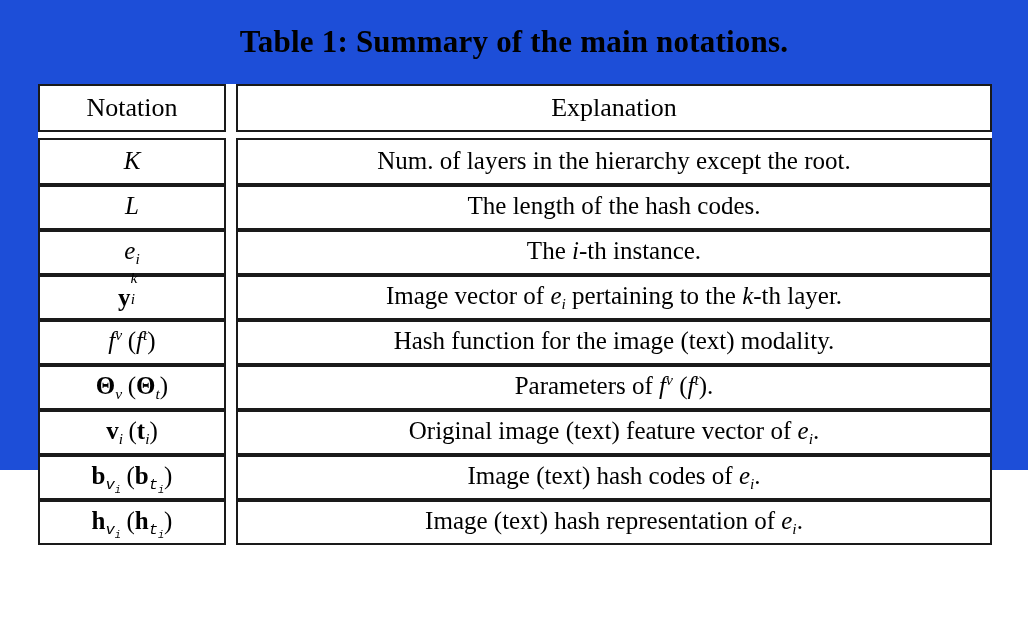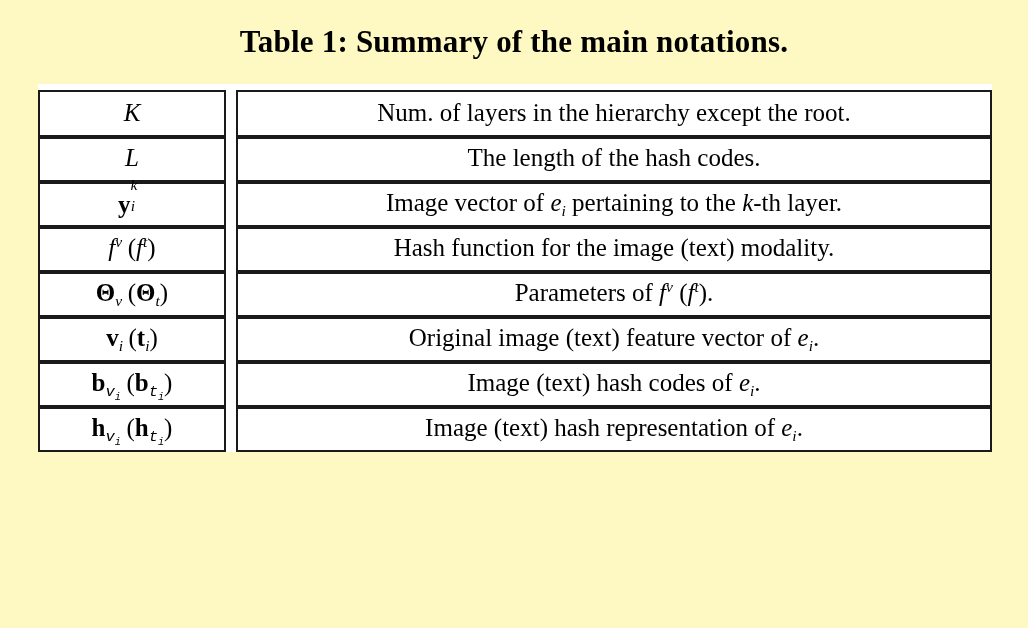--- a/index.html
+++ b/index.html
@@ -11,22 +11,22 @@
     width: 1028px;
     height: 628px;
     font-family: "Liberation Serif", "DejaVu Serif", serif;
     color: #000000;
     overflow: hidden;
   }
 
   #page {
     position: relative;
     width: 1028px;
-    height: 628px;
-    background: #fef9c3;
+    height: 470px;
+    background: #1d4ed8;
   }
 
   
   #caption {
     position: absolute;
     left: 0;
     top: 22px;
     width: 1028px;
     text-align: center;
     font-size: 31px;
@@ -179,20 +179,25 @@
 
   <div id="table-wrap">
     <table class="notation-table">
       <colgroup>
         <col class="col-notation">
         <col class="col-gap">
         <col class="col-expl">
       </colgroup>
       <tbody>
 
+        <tr class="header-row">
+          <td class="cell-notation">Notation</td>
+          <td class="cell-gap"></td>
+          <td class="cell-expl">Explanation</td>
+        </tr>
 
         <tr class="spacer-row">
           <td></td>
           <td></td>
           <td></td>
         </tr>
 
         <tr class="body-row">
           <td class="cell-notation">
             <span class="math"><span class="mi">K</span></span>
@@ -206,20 +211,29 @@
         <tr class="body-row">
           <td class="cell-notation">
             <span class="math"><span class="mi">L</span></span>
           </td>
           <td class="cell-gap"></td>
           <td class="cell-expl">
             <span>The length of the hash codes.</span>
           </td>
         </tr>
 
+        <tr class="body-row">
+          <td class="cell-notation">
+            <span class="math"><span class="mi">e</span><sub class="sb mi">i</sub></span>
+          </td>
+          <td class="cell-gap"></td>
+          <td class="cell-expl">
+            <span>The </span><span class="mi">i</span><span>-th instance.</span>
+          </td>
+        </tr>
 
         <tr class="body-row">
           <td class="cell-notation">
             <span class="math"><span class="mb">y</span><span class="stack"><span class="up">k</span><span class="dn">i</span></span></span>
           </td>
           <td class="cell-gap"></td>
           <td class="cell-expl">
             <span>Image vector of </span><span class="math"><span class="mi">e</span><sub class="sb mi">i</sub></span><span> pertaining to the </span><span class="mi">k</span><span>-th layer.</span>
           </td>
         </tr>

